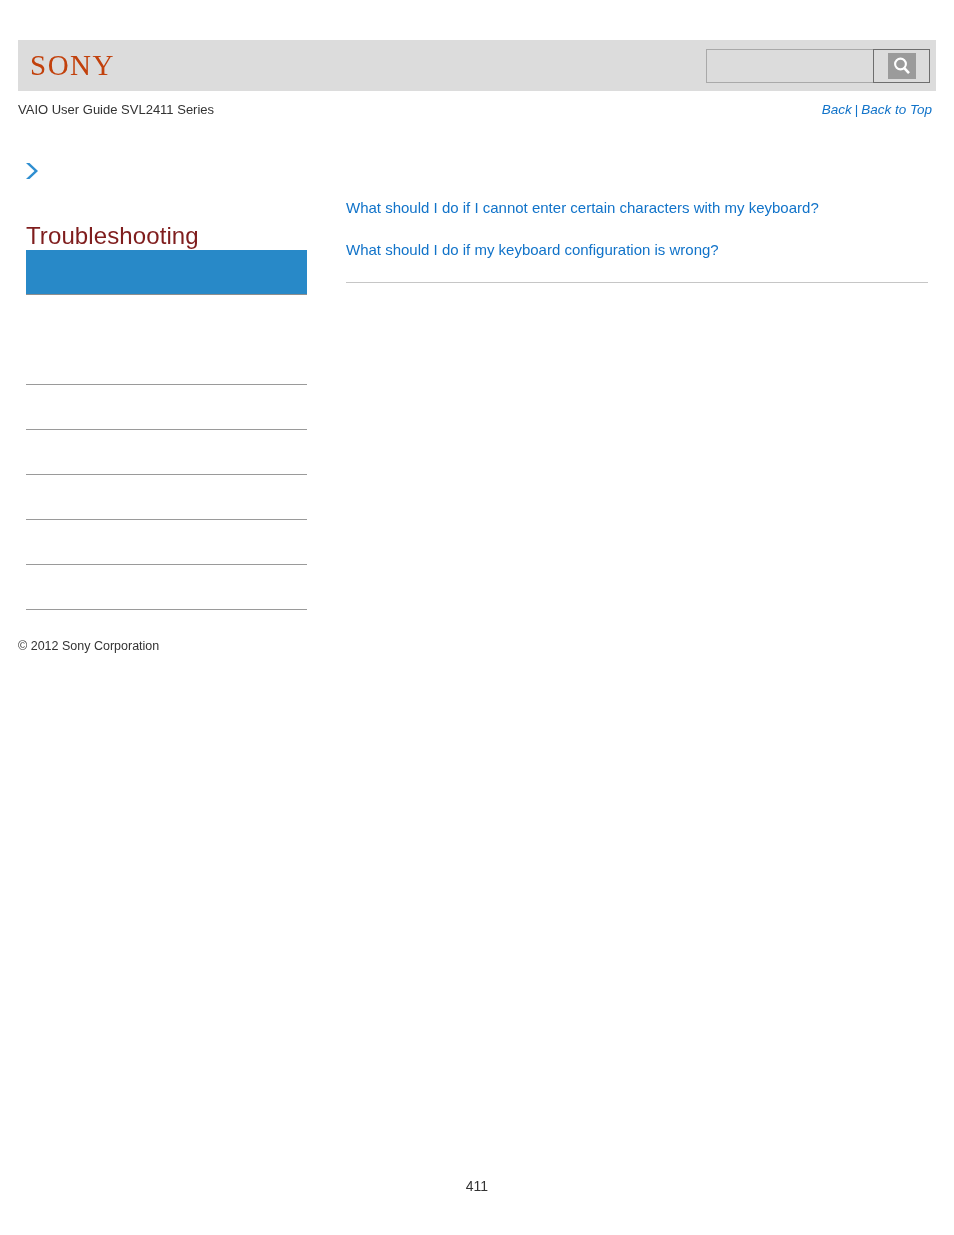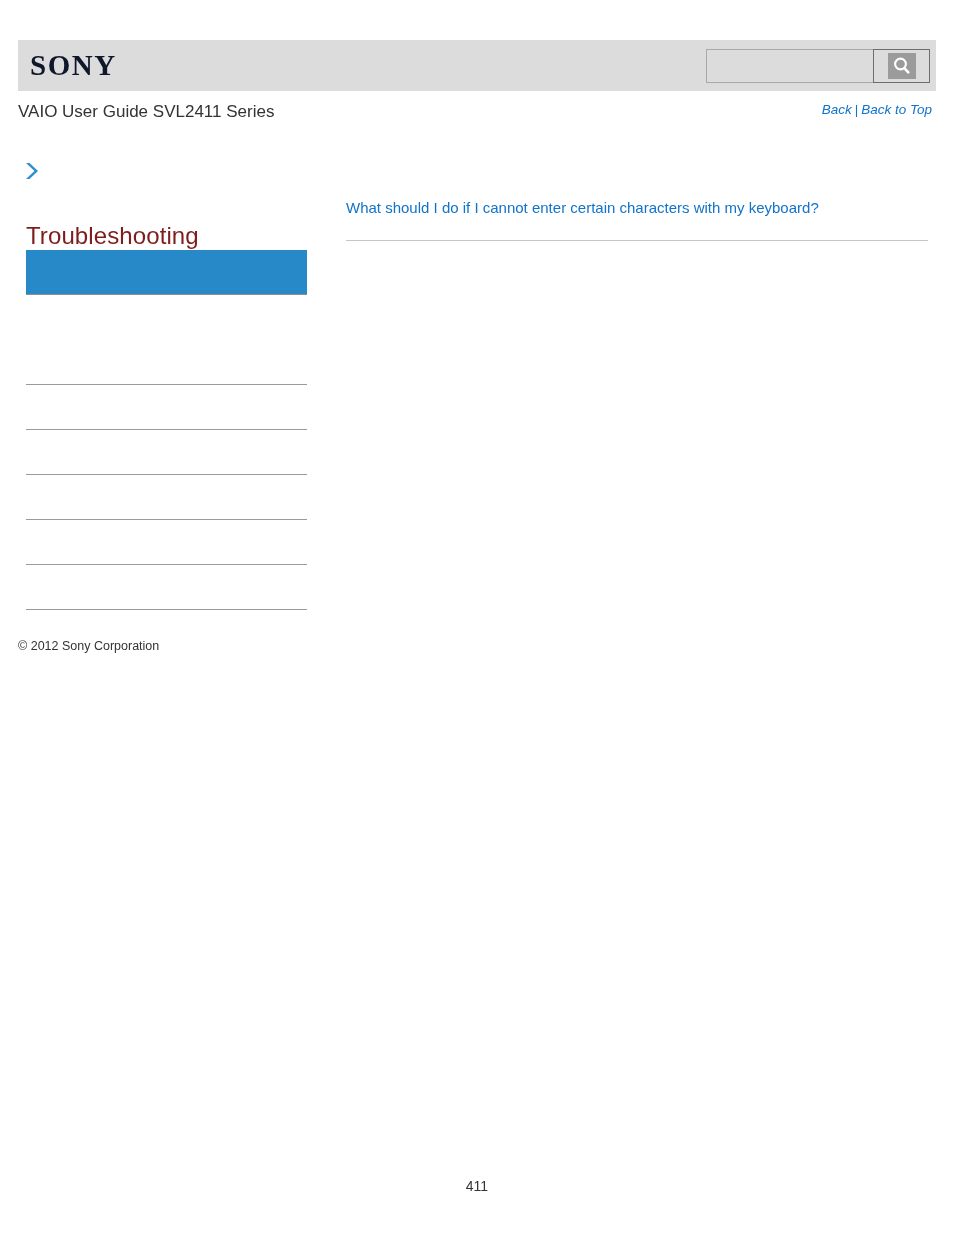--- a/index.html
+++ b/index.html
@@ -24,24 +24,24 @@
     width: 918px;
     height: 51px;
     background: #dcdcdc;
     box-sizing: border-box;
   }
   .sony-logo {
     position: absolute;
     left: 12px;
     top: 8px;
     font-family: "Liberation Serif", serif;
-    font-weight: bold;
+    font-weight: normal;
     font-size: 29px;
     letter-spacing: 1.5px;
-    color: #0f172a;
+    color: #c2410c;
     line-height: 34px;
     user-select: none;
   }
 
   
   .search-wrap {
     position: absolute;
     right: 6px;
     top: 9px;
     display: flex;
@@ -80,21 +80,21 @@
     display: flex;
     align-items: center;
     justify-content: center;
   }
 
   
   .guide-title {
     position: absolute;
     left: 18px;
     top: 102px;
-    font-size: 17px;
+    font-size: 13px;
     color: #333333;
     white-space: nowrap;
   }
   .nav-links {
     position: absolute;
     right: 22px;
     top: 102px;
     font-size: 13.5px;
     white-space: nowrap;
   }
@@ -251,16 +251,17 @@
   </div>
   <div class="sidebar-item">
     <span></span>
   </div>
 </div>
 
 <div class="copyright">© 2012 Sony Corporation</div>
 
 <div class="content">
   <a class="content-link" href="#">What should I do if I cannot enter certain characters with my keyboard?</a>
+  <a class="content-link" href="#">What should I do if my keyboard configuration is wrong?</a>
   <hr class="content-rule">
 </div>
 
 <div class="page-number">411</div>
 
 </body></html>

